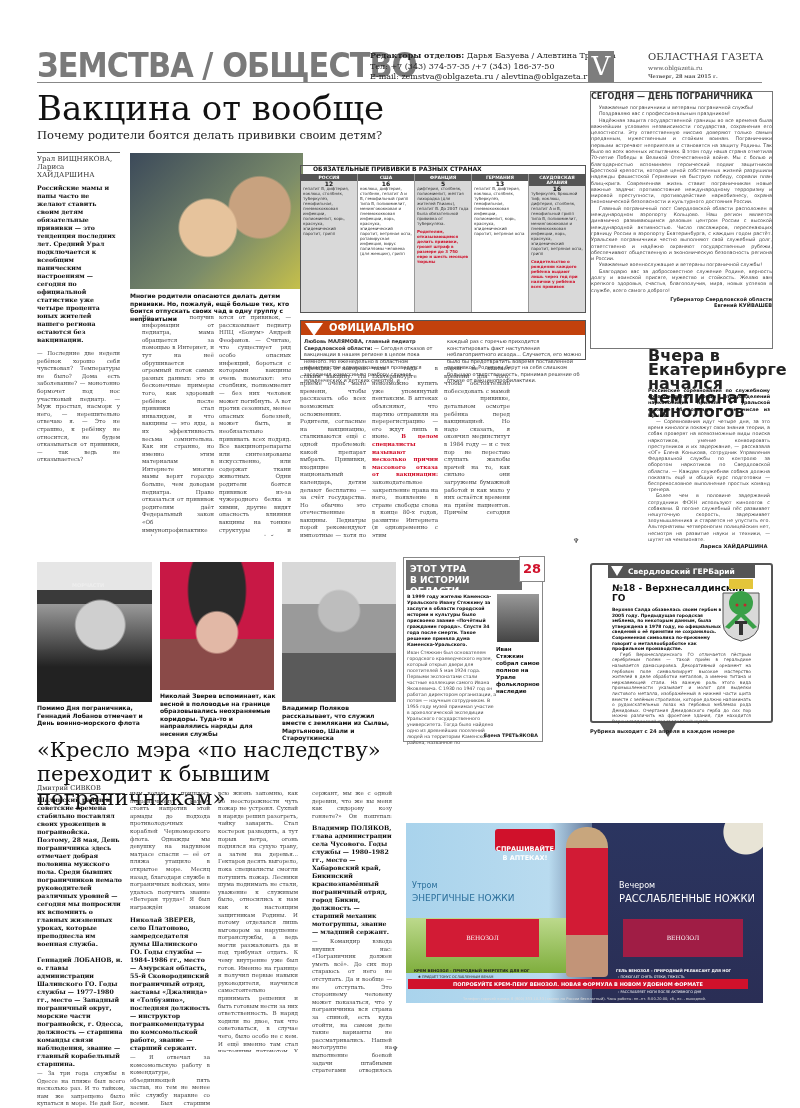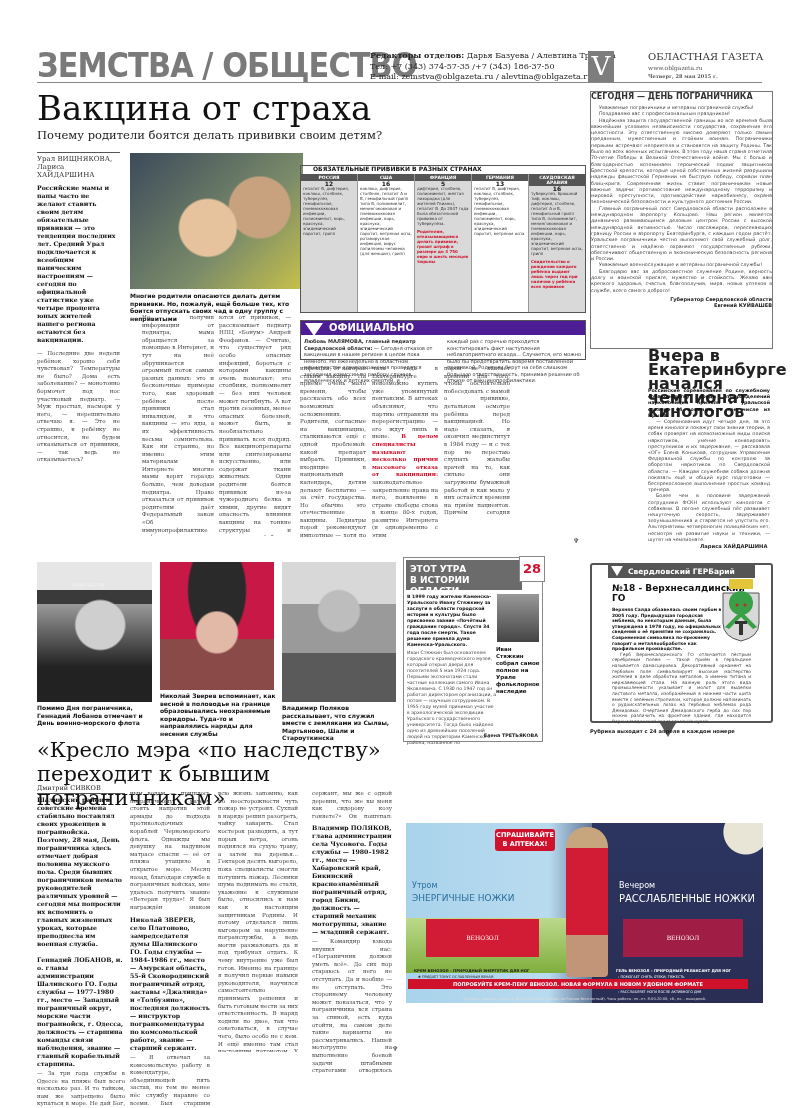--- a/index.html
+++ b/index.html
@@ -34,21 +34,21 @@
   .vt-grid { position: absolute; left: 0; top: 8px; right: 0; bottom: 0; display: flex; }
   .vt-col { flex: 1; border-right: 1px solid #999; font-family: "DejaVu Sans", sans-serif; font-size: 4px; line-height: 5px; color: #333; padding: 0 2px; }
   .vt-col:last-child { border-right: none; }
   .vt-col.grey { background: #d9d9d9; }
   .vt-head { background: #555; color: #fff; font-weight: bold; text-align: center; font-size: 4.5px; margin: 0 -2px; padding: 1px 0; }
   .vt-num { text-align: center; font-weight: bold; font-size: 6px; color: #111; }
   .vt-red { color: #d0112b; font-weight: bold; }
 
   
   .official { left: 300px; top: 320px; width: 286px; height: 40px; border: 1px solid #555; }
-  .off-bar { position: absolute; left: 0; top: 0; right: 0; height: 14px; background: #4c1d95; }
+  .off-bar { position: absolute; left: 0; top: 0; right: 0; height: 14px; background: #c2410c; }
   .off-tri { position: absolute; left: 4px; top: 2px; width: 0; height: 0; border-left: 9px solid transparent; border-right: 9px solid transparent; border-top: 13px solid #fff; }
   .off-title { position: absolute; left: 28px; top: 1px; color: #fff; font-family: "DejaVu Sans", sans-serif; font-weight: bold; font-size: 10px; }
   .off-text { position: absolute; left: 3px; right: 3px; top: 17px; display: flex; gap: 8px; font-family: "DejaVu Sans", sans-serif; font-size: 5px; line-height: 6.5px; color: #333; }
   .off-text div { flex: 1; }
 
   
   .guard-box { left: 590px; top: 91px; width: 183px; height: 258px; border: 1px solid #777; }
   .guard-title { font-family: "DejaVu Sans", sans-serif; font-weight: bold; font-size: 8px; color: #333; margin-bottom: 4px; }
   .guard-text { font-family: "DejaVu Sans", sans-serif; font-size: 4.8px; line-height: 6.3px; color: #444; text-align: justify; }
   .guard-text p { text-indent: 8px; }
@@ -83,21 +83,21 @@
   .gerb-body { font-family: "DejaVu Sans", sans-serif; font-size: 4.4px; line-height: 5.6px; color: #444; text-align: justify; }
   .gerb-body p { text-indent: 8px; }
   .coat { position: absolute; right: 6px; top: 14px; width: 48px; height: 64px; }
   .gerb-note { left: 590px; top: 783px; font-family: "DejaVu Sans", sans-serif; font-weight: bold; font-size: 5.2px; line-height: 6.5px; }
 
   
   .ad { left: 406px; top: 823px; width: 357px; height: 180px; overflow: hidden; background: linear-gradient(90deg, #a9d3ec 0%, #b9dbef 40%, #2b3560 60%, #1a2245 100%); }
   .ad-grass { position: absolute; left: 0; bottom: 30px; width: 55%; height: 55px; background: linear-gradient(#bcd98c, #7fae3d); }
   .ad-night { position: absolute; left: 52%; top: 0; right: 0; bottom: 0; background: radial-gradient(circle at 90% 5%, #e8e4d6 0 22px, transparent 23px), linear-gradient(#2b3560, #2a2e55); }
   .ad-woman { position: absolute; left: 160px; top: 4px; width: 42px; height: 150px; background: linear-gradient(#c8a67d 0 14%, #d21b35 14% 72%, #c29478 72%); border-radius: 20px 20px 4px 4px; }
-  .ad-ask { position: absolute; left: 89px; top: 6px; width: 60px; height: 22px; background: #d0112b; color: #fff; font-family: "DejaVu Sans", sans-serif; font-weight: bold; font-size: 6.5px; text-align: center; line-height: 9px; padding-top: 2px; border-radius: 3px; }
+  .ad-ask { position: absolute; left: 89px; top: 6px; width: 60px; height: 22px; background: #d0112b; color: #fff; font-family: "DejaVu Sans", sans-serif; font-weight: bold; font-size: 6.5px; text-align: center; line-height: 9px; padding-top: 16px; border-radius: 3px; }
   .ad-morning { position: absolute; left: 6px; top: 56px; color: #2b6f9b; font-family: "DejaVu Sans", sans-serif; font-size: 8px; line-height: 13px; }
   .ad-morning .big { font-size: 9px; }
   .ad-evening { position: absolute; left: 213px; top: 56px; color: #fff; font-family: "DejaVu Sans", sans-serif; font-size: 8px; line-height: 13px; }
   .ad-evening .big { font-size: 10px; }
   .ad-box1 { position: absolute; left: 20px; top: 96px; width: 113px; height: 38px; background: #d21b35; color: #fff; font-size: 6px; text-align: center; line-height: 38px; }
   .ad-box2 { position: absolute; left: 217px; top: 96px; width: 120px; height: 38px; background: #a01d45; color: #fff; font-size: 6px; text-align: center; line-height: 38px; }
   .ad-tag1 { position: absolute; left: 8px; top: 145px; font-family: "DejaVu Sans", sans-serif; font-size: 3.8px; color: #1a1a1a; font-weight: bold; }
   .ad-tag2 { position: absolute; left: 210px; top: 145px; font-family: "DejaVu Sans", sans-serif; font-size: 3.8px; color: #fff; font-weight: bold; }
   .ad-list1 { position: absolute; left: 12px; top: 152px; font-family: "DejaVu Sans", sans-serif; font-size: 3.4px; line-height: 5px; color: #222; }
   .ad-list2 { position: absolute; left: 212px; top: 152px; font-family: "DejaVu Sans", sans-serif; font-size: 3.4px; line-height: 5px; color: #fff; }
@@ -114,21 +114,21 @@
   <div><b>Редакторы отделов:</b> <span>Дарья Базуева / Алевтина Трынова</span></div>
   <div>Тел: +7 (343) 374-57-35 /+7 (343) 186-37-50</div>
   <div>E-mail: zemstva@oblgazeta.ru / alevtina@oblgazeta.ru</div>
 </div>
 <div class="abs v-logo">V</div>
 <div class="abs paper-name">ОБЛАСТНАЯ ГАЗЕТА</div>
 <div class="abs paper-url">www.oblgazeta.ru</div>
 <div class="abs paper-date">Четверг, 28 мая 2015 г.</div>
 <div class="abs mast-rule"></div>
 
-<div class="abs headline">Вакцина от страха</div>
+<div class="abs headline">Вакцина от вообще</div>
 <div class="abs subhead">Почему родители боятся делать прививки своим детям?</div>
 
 <div class="abs" style="left:37px; top:152px; width:83px;">
   <div class="byline">Урал ВИЩНЯКОВА, Лариса ХАЙДАРШИНА</div>
   <div class="lead" style="margin-top:5px;">Российские мамы и папы часто не желают ставить своим детям обязательные прививки — это тенденция последних лет. Средний Урал подключается к всеобщим паническим настроениям — сегодня по официальной статистике уже четыре процента юных жителей нашего региона остаются без вакцинации.</div>
   <div class="body" style="margin-top:6px; height:160px; overflow:hidden;">— Последние две недели ребёнок хорошо себя чувствовал? Температуры не было? Дома есть заболевание? — монотонно бормочет под нос участковый педиатр. — Муж простыл, насморк у него, — нерешительно отвечаю я. — Это не страшно, к ребёнку не относится, не будем отказываться от прививки, — так ведь не отказываетесь?</div>
 </div>
 
 <div class="abs photo" style="left:130px; top:153px; width:173px; height:136px; background: radial-gradient(circle at 45% 55%, #e6c39c 0 28px, transparent 30px), radial-gradient(circle at 75% 40%, #c8a27f 0 30px, transparent 32px), linear-gradient(135deg, #3c4a5a, #7a8b6a 60%, #c7c14a);"></div>
 <div class="abs caption" style="left:130px; top:292px; width:175px;">Многие родители опасаются делать детям прививки. Но, пожалуй, ещё больше тех, кто боится отпускать своих чад в одну группу с непривитыми</div>

